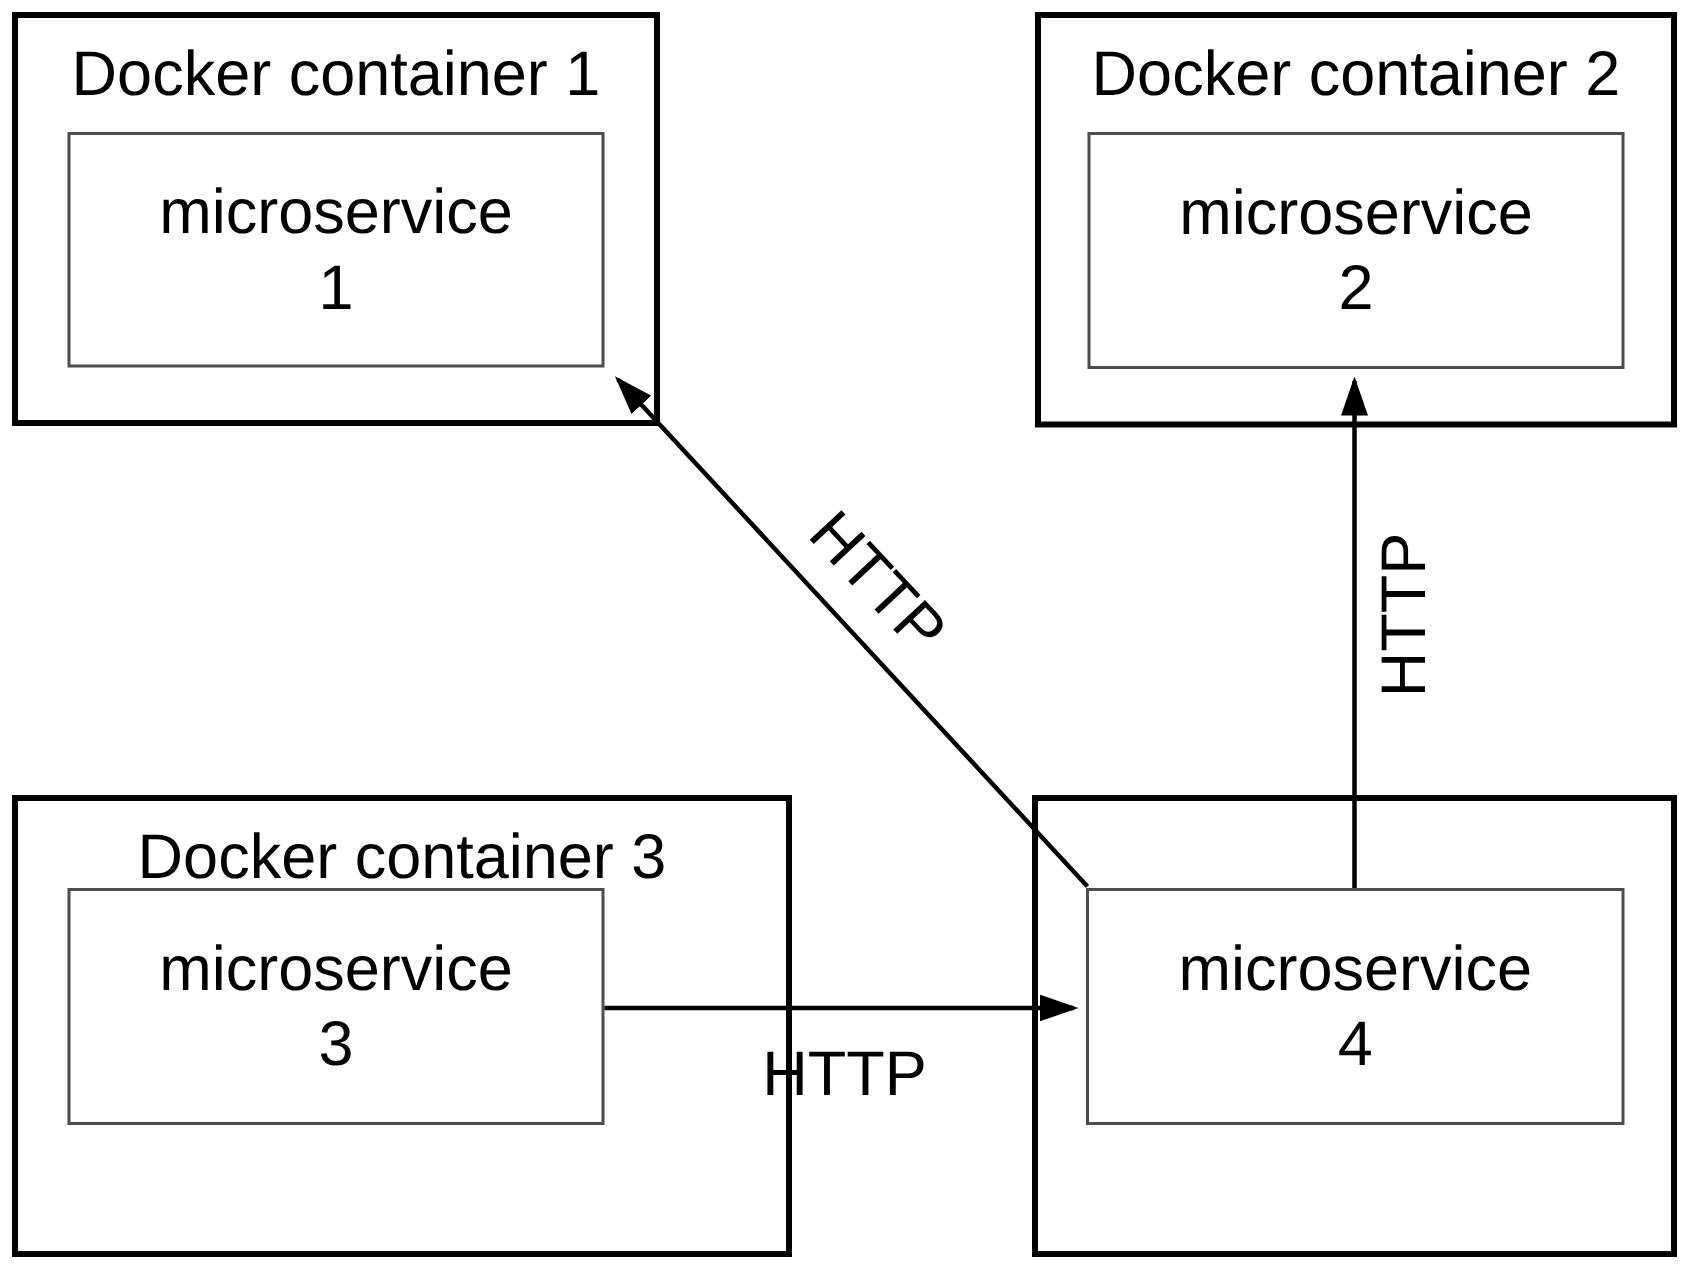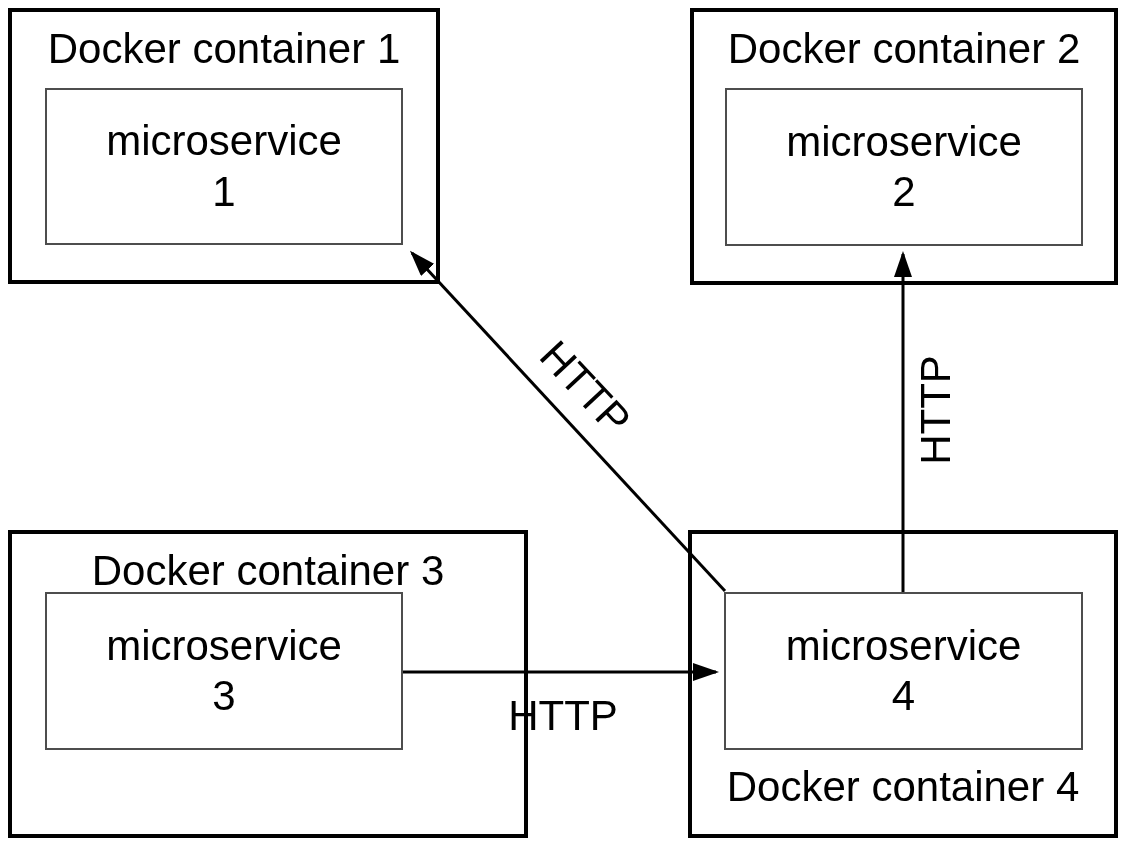--- a/index.html
+++ b/index.html
@@ -105,21 +105,20 @@
       <div>microservice</div>
       <div>3</div>
     </div>
   </div>
 
   <div class="outer-box c4">
     <div class="inner-box">
       <div>microservice</div>
       <div>4</div>
     </div>
-    <div class="container-title">Docker container 4</div>
   </div>
 
   <svg class="arrow-overlay" viewBox="0 0 1126 846" xmlns="http://www.w3.org/2000/svg">
     <defs>
       <marker id="ah" markerWidth="26" markerHeight="18" refX="23" refY="9" orient="auto" markerUnits="userSpaceOnUse">
         <path d="M0,0 L26,9 L0,18 Z" fill="#000000"></path>
       </marker>
     </defs>
     <line x1="725" y1="591" x2="412" y2="253" stroke="#000000" stroke-width="3" marker-end="url(#ah)"></line>
     <line x1="903" y1="592" x2="903" y2="254" stroke="#000000" stroke-width="3" marker-end="url(#ah)"></line>

